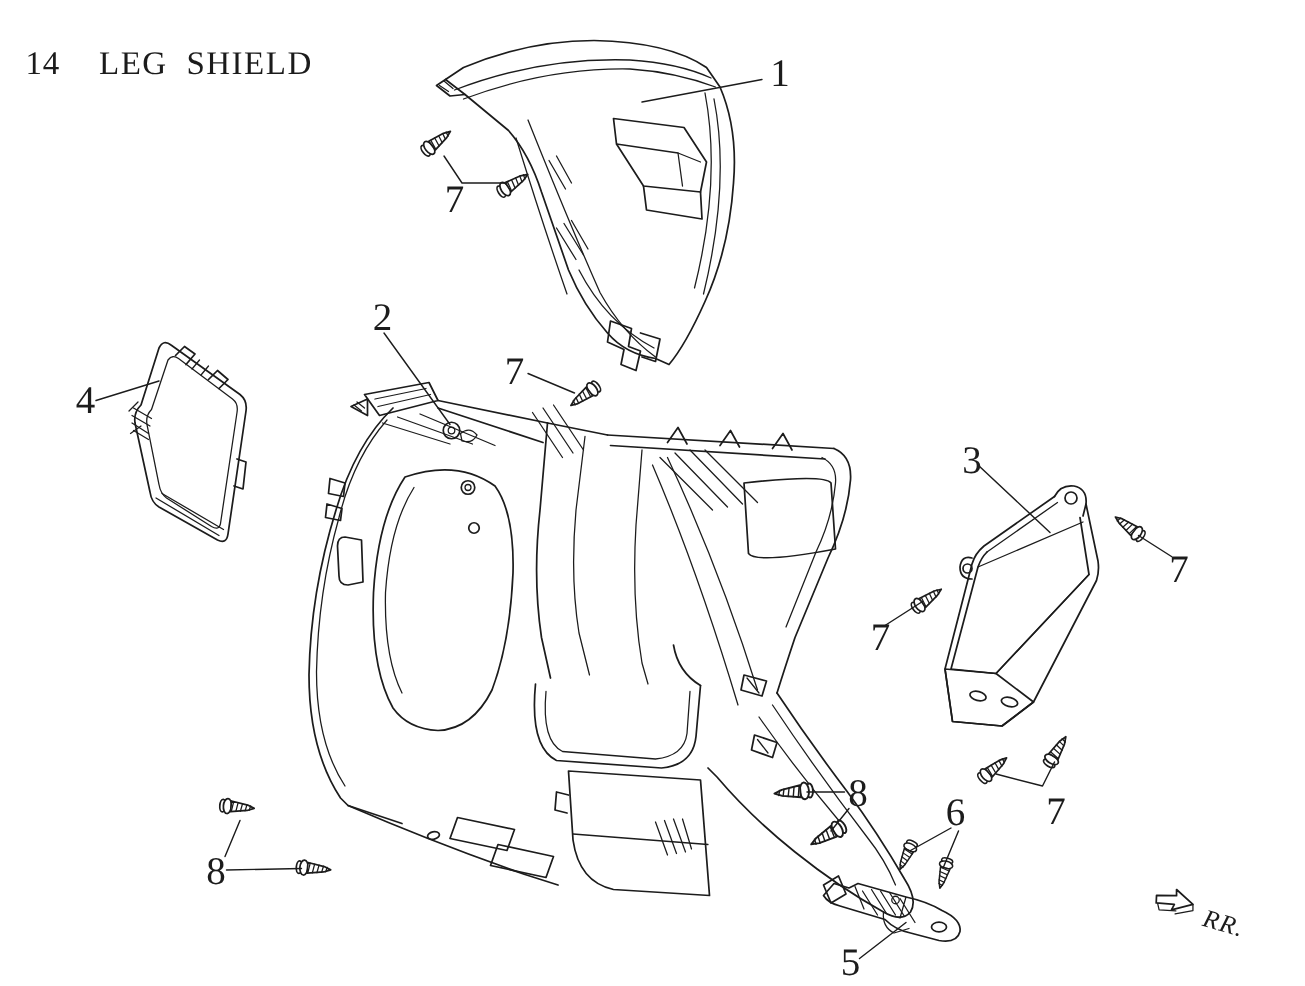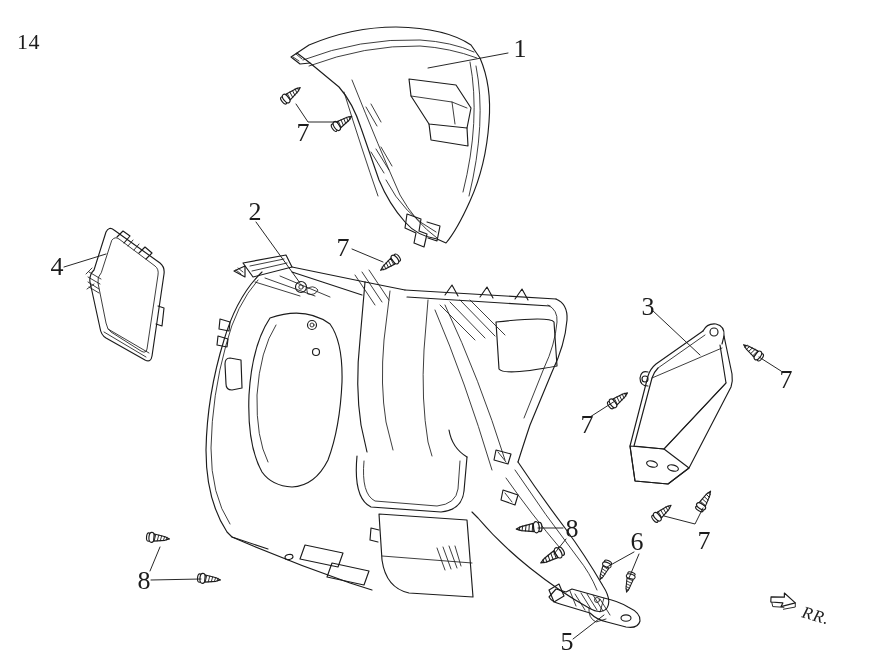--- a/index.html
+++ b/index.html
@@ -18,20 +18,21 @@
   #diagram .lbl{font-family:"Liberation Serif",serif;font-size:26px;text-anchor:middle;}
   #diagram .rrtxt{font-family:"Liberation Serif",serif;font-style:italic;font-size:17px;letter-spacing:1px;}
 </style>
 </head>
 <body>
 
 <div class="canvas">
 
   <div class="page-header">
     <span class="num">14</span>
+    <span class="ttl">LEG SHIELD</span>
   </div>
 
   <svg id="diagram" width="870" height="657" viewBox="0 0 870 657">
 
     <defs>
       <g id="screw">
         <ellipse class="wf" cx="-10.5" cy="0" rx="2" ry="4.2"></ellipse>
         <ellipse class="wf" cx="-7.4" cy="0" rx="2.7" ry="5"></ellipse>
         <path class="wf" d="M-5,-3.6 L6,-1.8 L10.5,0 L6,1.8 L-5,3.6 Z"></path>
         <path class="thin" d="M-3.5,-3.3 L-4.5,3.1"></path>

